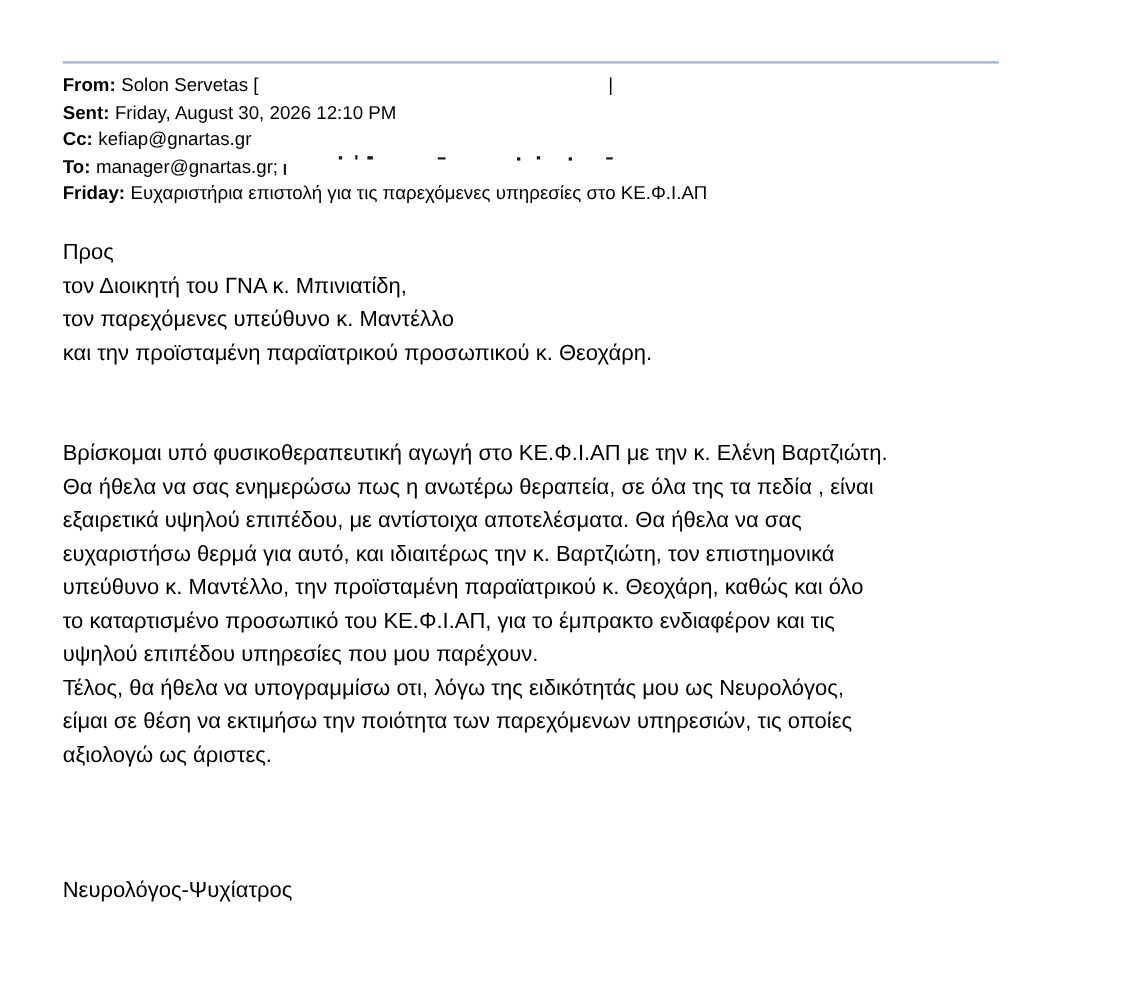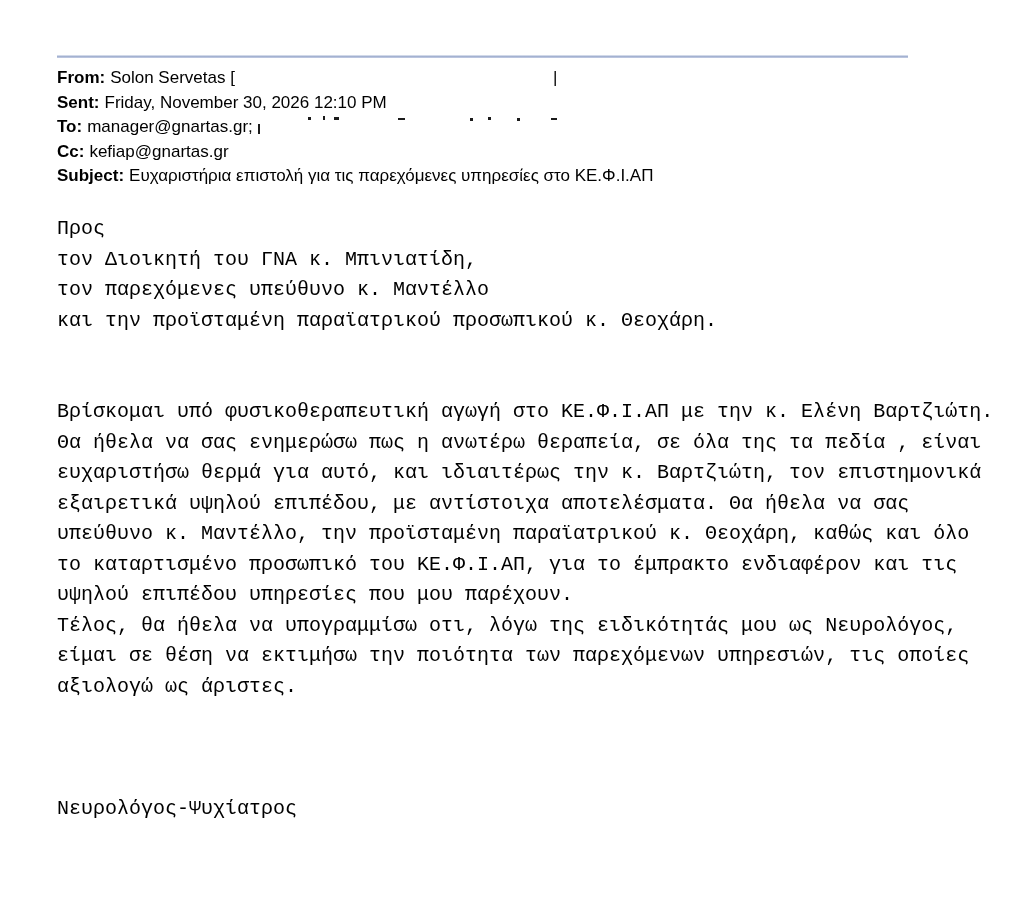--- a/index.html
+++ b/index.html
@@ -41,75 +41,75 @@
     background: #ffffff;
   }
   .mark { position: absolute; background: #1b1b1b; }
   .email-body {
     position: absolute;
     left: 57px;
     top: 214px;
     font-size: 20px;
     line-height: 30.5px;
   }
-  .email-body .line { white-space: nowrap; font-family: Liberation Mono, monospace; }
+  .email-body .line { white-space: nowrap; }
   .gap2 { height: 61px; }
   .gap1 { height: 30.5px; }
 </style>
 </head>
 <body>
 
 <div class="page">
 
   <div class="divider"></div>
 
   <div class="email-header">
     <div class="row">
       <b>From:</b><span>Solon Servetas [</span><span class="spacer-from"></span><span>|</span>
     </div>
     <div class="row">
-      <b>Sent:</b><span>Friday, November 30, 2026 12:10 PM</span>
+      <b>Sent:</b><span>Friday, August 30, 2026 12:10 PM</span>
+    </div>
+    <div class="row">
+      <b>Cc:</b><span>kefiap@gnartas.gr</span>
     </div>
     <div class="row">
       <b>To:</b><span>manager@gnartas.gr;</span><span class="redaction">
         <i class="mark" style="left:1px;   top:7px;  width:2px; height:10px;"></i>
         <i class="mark" style="left:51px;  top:0;    width:3px; height:3px;"></i>
         <i class="mark" style="left:66px;  top:-1px; width:2px; height:4px;"></i>
         <i class="mark" style="left:77px;  top:0;    width:5px; height:3px;"></i>
         <i class="mark" style="left:141px; top:1px;  width:7px; height:2px;"></i>
         <i class="mark" style="left:213px; top:1px;  width:3px; height:3px;"></i>
         <i class="mark" style="left:231px; top:0;    width:3px; height:3px;"></i>
         <i class="mark" style="left:260px; top:1px;  width:3px; height:3px;"></i>
         <i class="mark" style="left:294px; top:1px;  width:6px; height:2px;"></i>
       </span>
     </div>
     <div class="row">
-      <b>Cc:</b><span>kefiap@gnartas.gr</span>
-    </div>
-    <div class="row">
-      <b>Subject:</b><span>Ευχαριστήρια επιστολή για τις παρεχόμενες υπηρεσίες στο ΚΕ.Φ.Ι.ΑΠ</span>
+      <b>Friday:</b><span>Ευχαριστήρια επιστολή για τις παρεχόμενες υπηρεσίες στο ΚΕ.Φ.Ι.ΑΠ</span>
     </div>
   </div>
 
   <div class="email-body">
 
     <div>
       <div class="line">Προς</div>
       <div class="line">τον Διοικητή του ΓΝΑ κ. Μπινιατίδη,</div>
       <div class="line">τον παρεχόμενες υπεύθυνο κ. Μαντέλλο</div>
       <div class="line">και την προϊσταμένη παραϊατρικού προσωπικού κ. Θεοχάρη.</div>
     </div>
 
     <div class="gap2"></div>
 
     <div>
       <div class="line">Βρίσκομαι υπό φυσικοθεραπευτική αγωγή στο ΚΕ.Φ.Ι.ΑΠ με την κ. Ελένη Βαρτζιώτη.</div>
       <div class="line">Θα ήθελα να σας ενημερώσω πως η ανωτέρω θεραπεία, σε όλα της τα πεδία , είναι</div>
+      <div class="line">εξαιρετικά υψηλού επιπέδου, με αντίστοιχα αποτελέσματα. Θα ήθελα να σας</div>
       <div class="line">ευχαριστήσω θερμά για αυτό, και ιδιαιτέρως την κ. Βαρτζιώτη, τον επιστημονικά</div>
-      <div class="line">εξαιρετικά υψηλού επιπέδου, με αντίστοιχα αποτελέσματα. Θα ήθελα να σας</div>
       <div class="line">υπεύθυνο κ. Μαντέλλο, την προϊσταμένη παραϊατρικού κ. Θεοχάρη, καθώς και όλο</div>
       <div class="line">το καταρτισμένο προσωπικό του ΚΕ.Φ.Ι.ΑΠ, για το έμπρακτο ενδιαφέρον και τις</div>
       <div class="line">υψηλού επιπέδου υπηρεσίες που μου παρέχουν.</div>
       <div class="line">Τέλος, θα ήθελα να υπογραμμίσω οτι, λόγω της ειδικότητάς μου ως Νευρολόγος,</div>
       <div class="line">είμαι σε θέση να εκτιμήσω την ποιότητα των παρεχόμενων υπηρεσιών, τις οποίες</div>
       <div class="line">αξιολογώ ως άριστες.</div>
     </div>
 
     <div class="gap2"></div>
 

